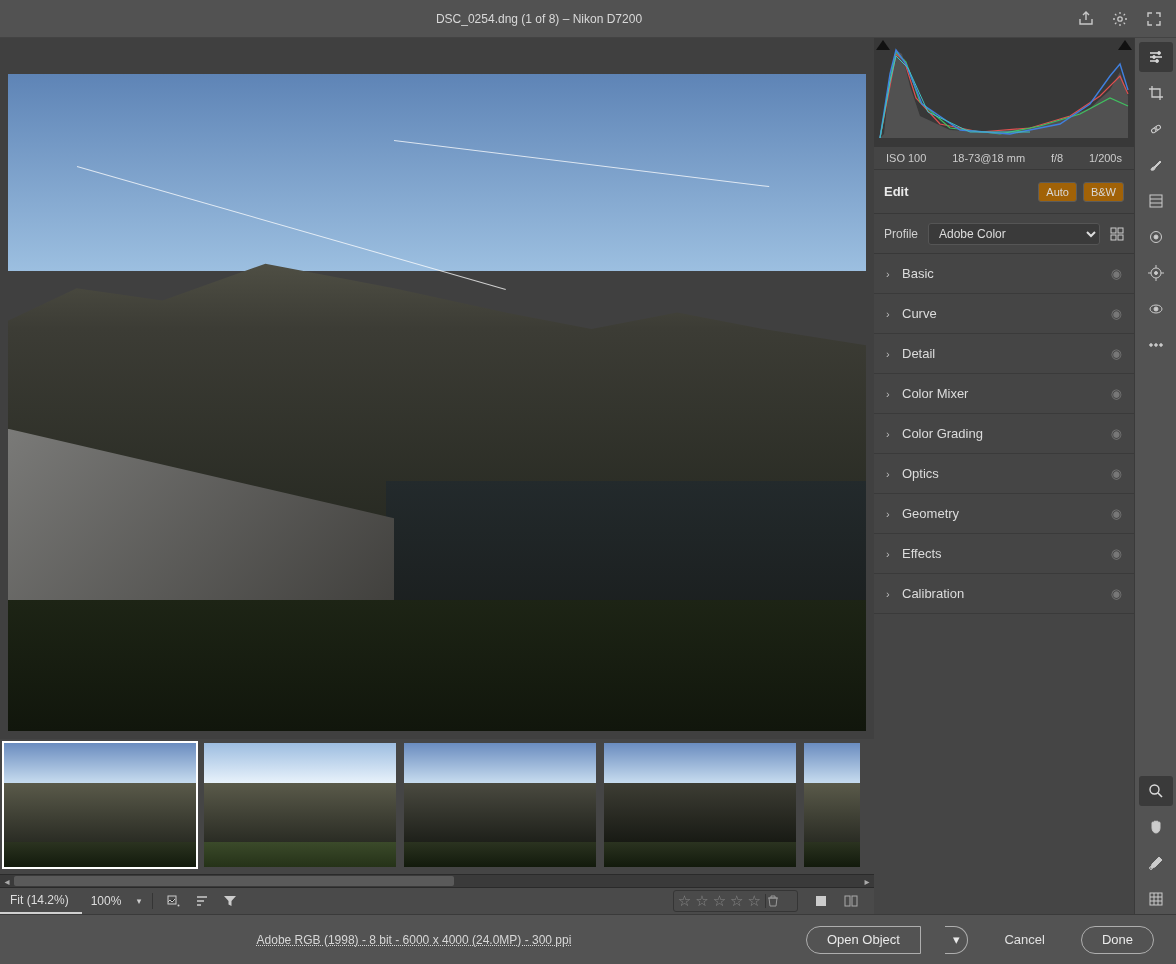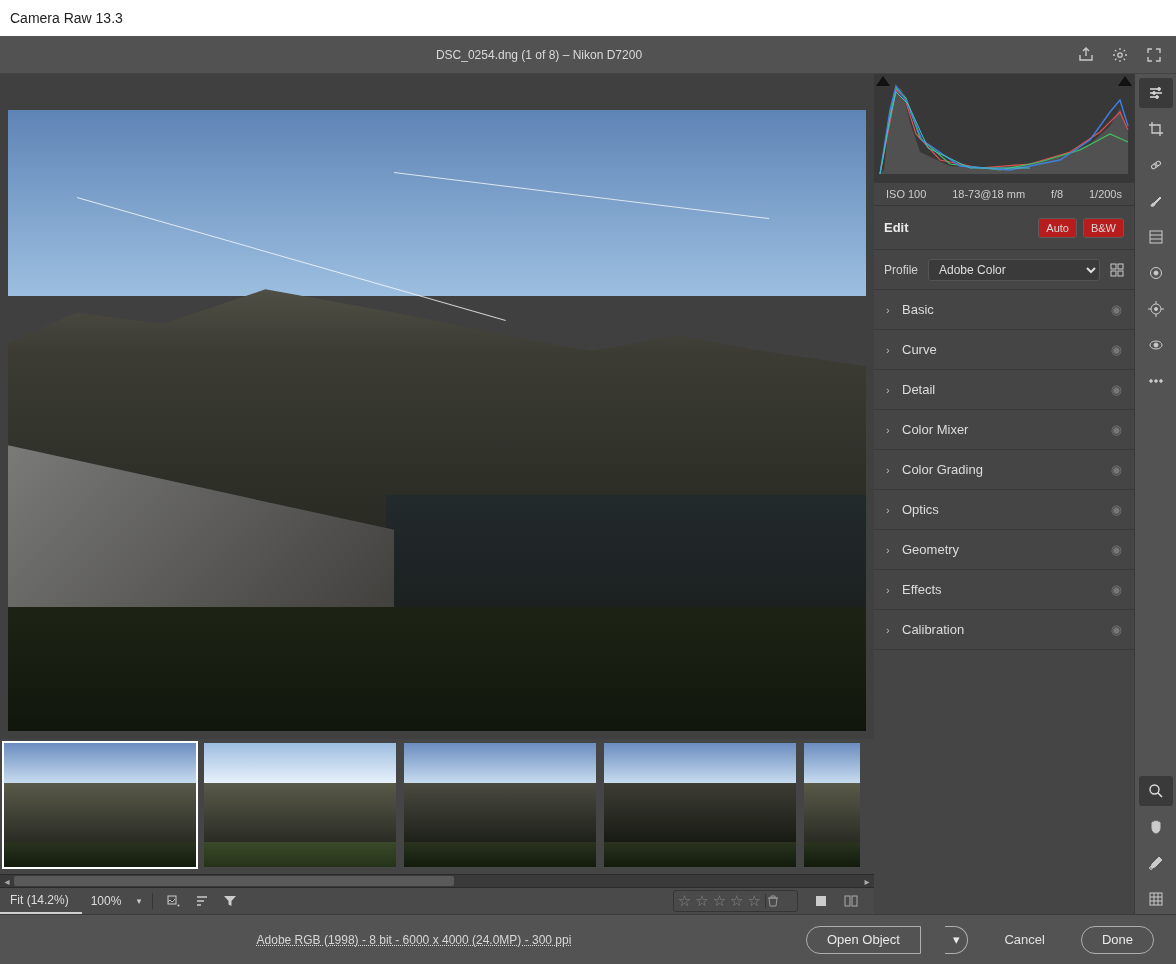--- a/index.html
+++ b/index.html
@@ -51,21 +51,21 @@
   .statusbar .trash-wrap { width:28px; border-left:1px solid #353535; text-align:center; }
   .statusbar .right-tool { display:flex; gap:16px; padding:0 16px; margin-left:auto; }
 
   .rightpanel { width: 260px; background:#454545; display:flex; flex-direction:column; }
   .histogram-wrap { position:relative; height: 108px; background:#383838; }
   .histogram { position:absolute; inset:8px 6px 8px 6px; }
   .clip-tri { position:absolute; width:0; height:0; border-left:7px solid transparent; border-right:7px solid transparent; border-bottom:10px solid #111; top:2px; }
   .metabar { height: 24px; display:flex; justify-content:space-between; align-items:center; font-size:11px; color:#ccc; padding:0 12px; border-top:1px solid #383838; border-bottom:1px solid #383838;}
   .edit-header { height:44px; display:flex; align-items:center; padding:0 10px; border-bottom:1px solid #383838;}
   .edit-header .lbl { color:#eaeaea; font-weight:600; font-size:13px; flex:1; }
-  .pill { font-size:11px; color:#d8d8d8; border:1px solid #5c5c5c; border-radius:3px; padding:3px 7px; margin-left:6px; background:#b91c1c; }
+  .pill { font-size:11px; color:#d8d8d8; border:1px solid #5c5c5c; border-radius:3px; padding:3px 7px; margin-left:6px; background:#a16207; }
   .profile-row { height:40px; display:flex; align-items:center; gap:10px; padding:0 10px; border-bottom:1px solid #383838;}
   .profile-row .plabel { color:#d0d0d0; font-size:12px; }
   .profile-row select { flex:1; background:#3a3a3a; color:#ddd; font-size:12px; border:1px solid #555; border-radius:3px; height:22px; padding:0 6px;}
   .accordion { display:flex; flex-direction:column; }
   .acc-item { height:40px; display:flex; align-items:center; padding:0 12px; border-bottom:1px solid #3a3a3a; color:#dcdcdc; font-size:13px; }
   .acc-item .chev { width:16px; color:#bbb; font-size:11px; }
   .acc-item .lbl { flex:1; font-weight:500;}
   .acc-item .eye { color:#777; }
 
   .toolstrip { width: 42px; background:#535353; border-left:1px solid #3a3a3a; display:flex; flex-direction:column; align-items:center; padding-top:4px; gap:6px;}
@@ -80,23 +80,20 @@
   .footer .open-split .btn { border-top-right-radius:0; border-bottom-right-radius:0; margin-left:0; }
   .footer .open-split .btn.dd { border-left:0; padding:0 8px; border-top-left-radius:0; border-bottom-left-radius:0; border-top-right-radius:14px; border-bottom-right-radius:14px; }
   .footer .cancel { border:none; color:#e0e0e0; }
 
   svg { overflow: visible; }
 </style>
 </head>
 <body>
 
 <div class="root">
-  <div class="titlebar">
-    <span>Camera Raw 13.3</span>
-  </div>
 
   <div class="app-area">
     <div class="topbar">
       <div class="title">DSC_0254.dng (1 of 8)  –  Nikon D7200</div>
       <div class="title-icons">
         <button class="icon-btn">
           <svg class="icon" viewBox="0 0 16 16">
               <path fill="none" stroke="#c8c8c8" stroke-width="1.4" d="M2 8v5h12V8 M8 1v8 M5 4l3-3 3 3"></path>
             </svg>
         </button>

